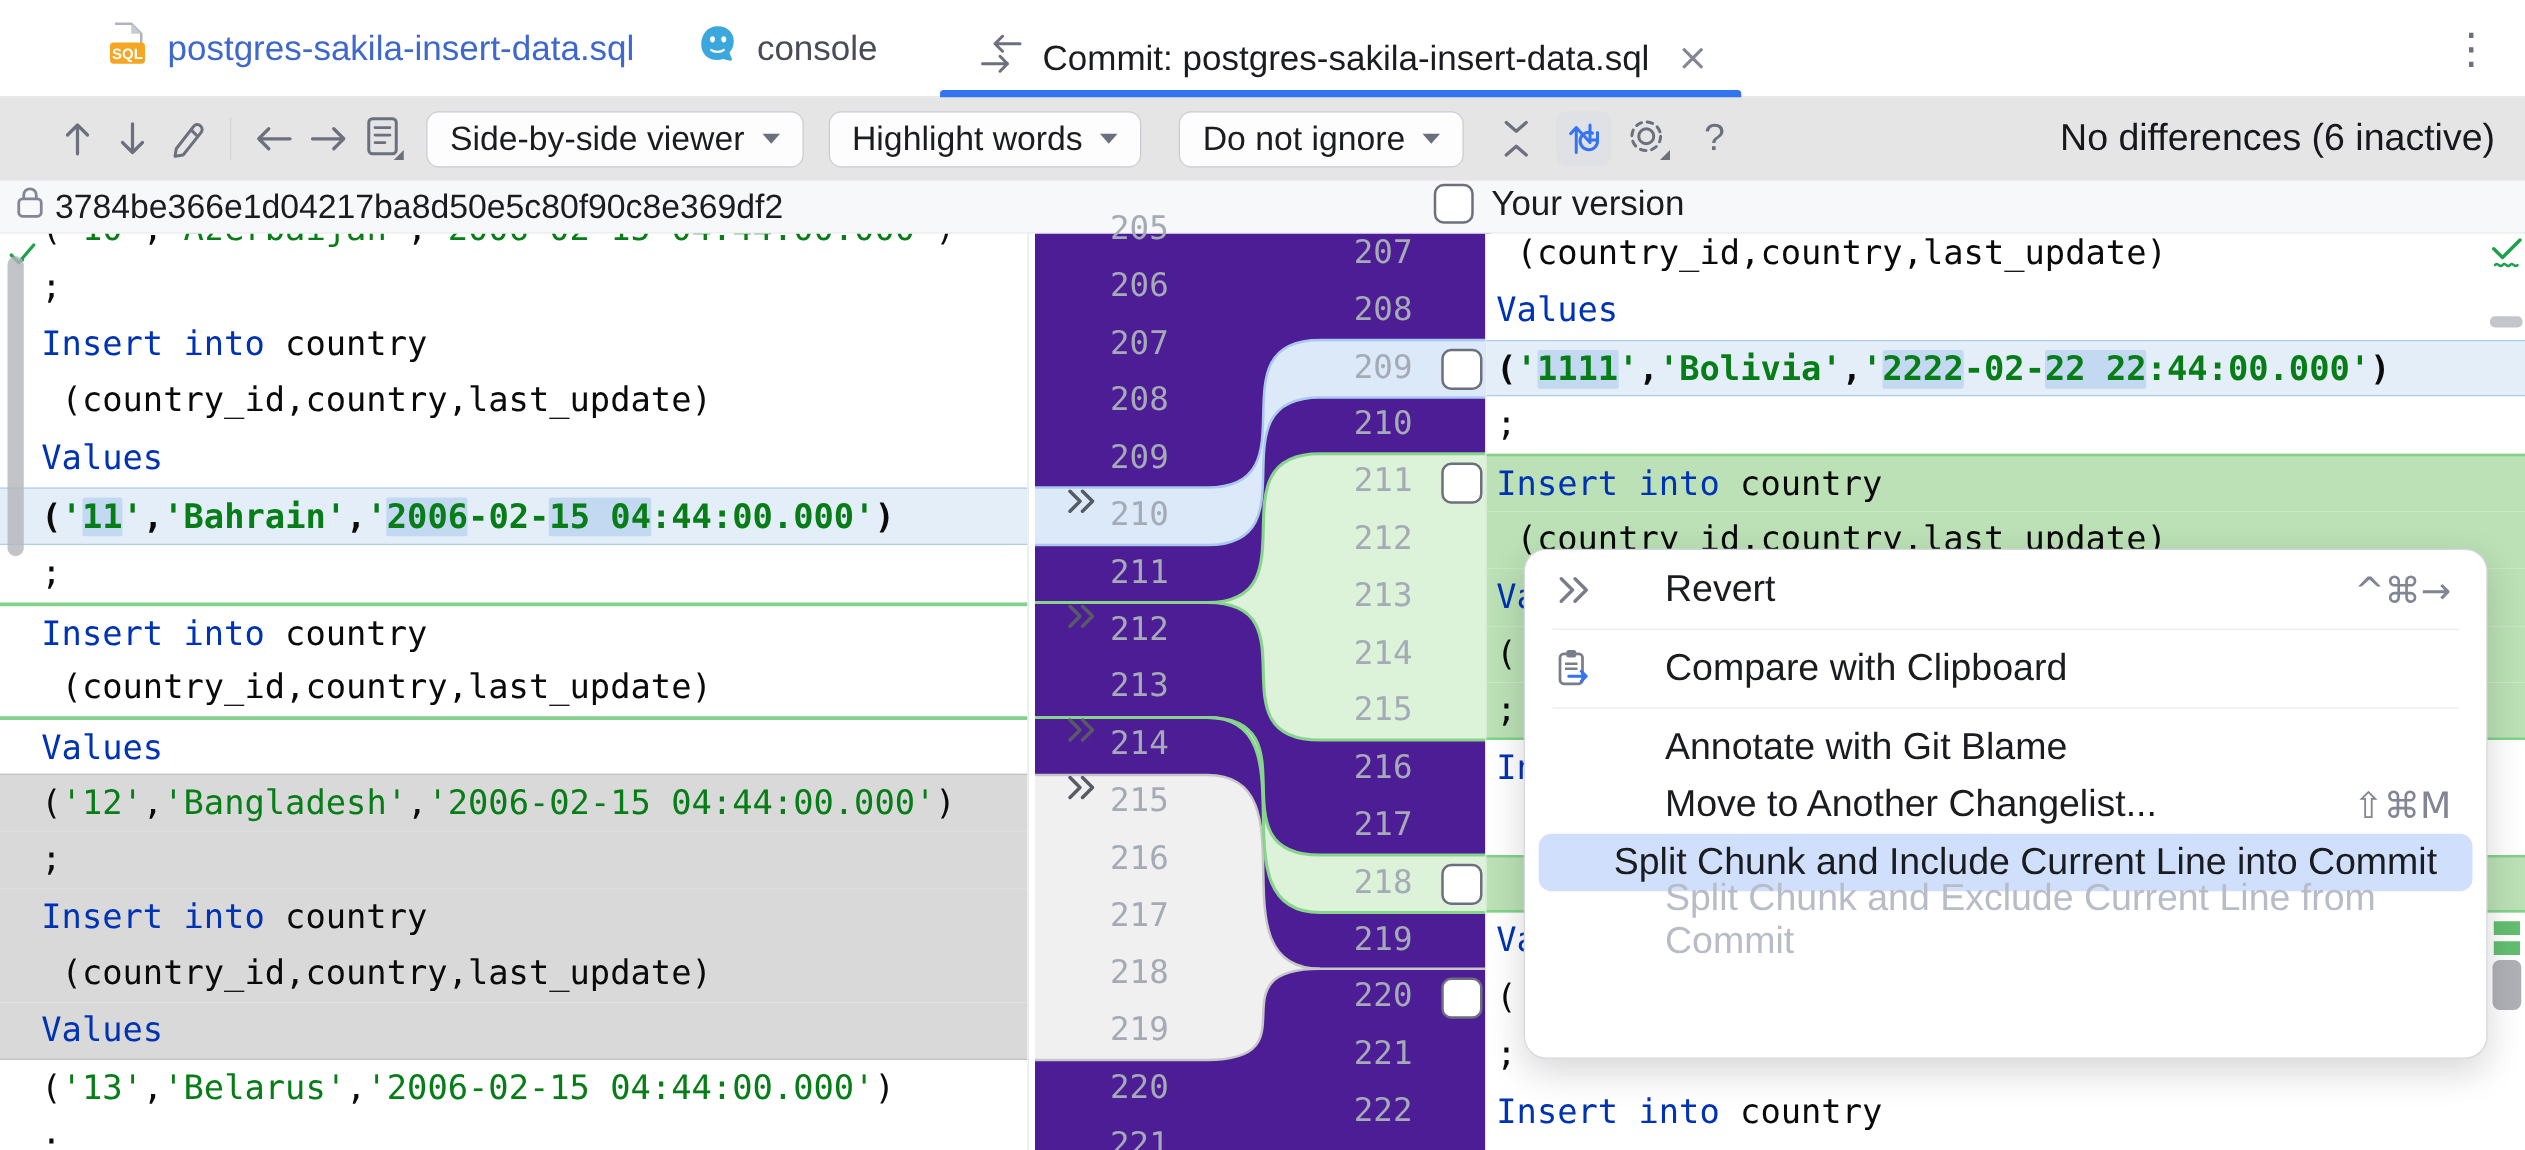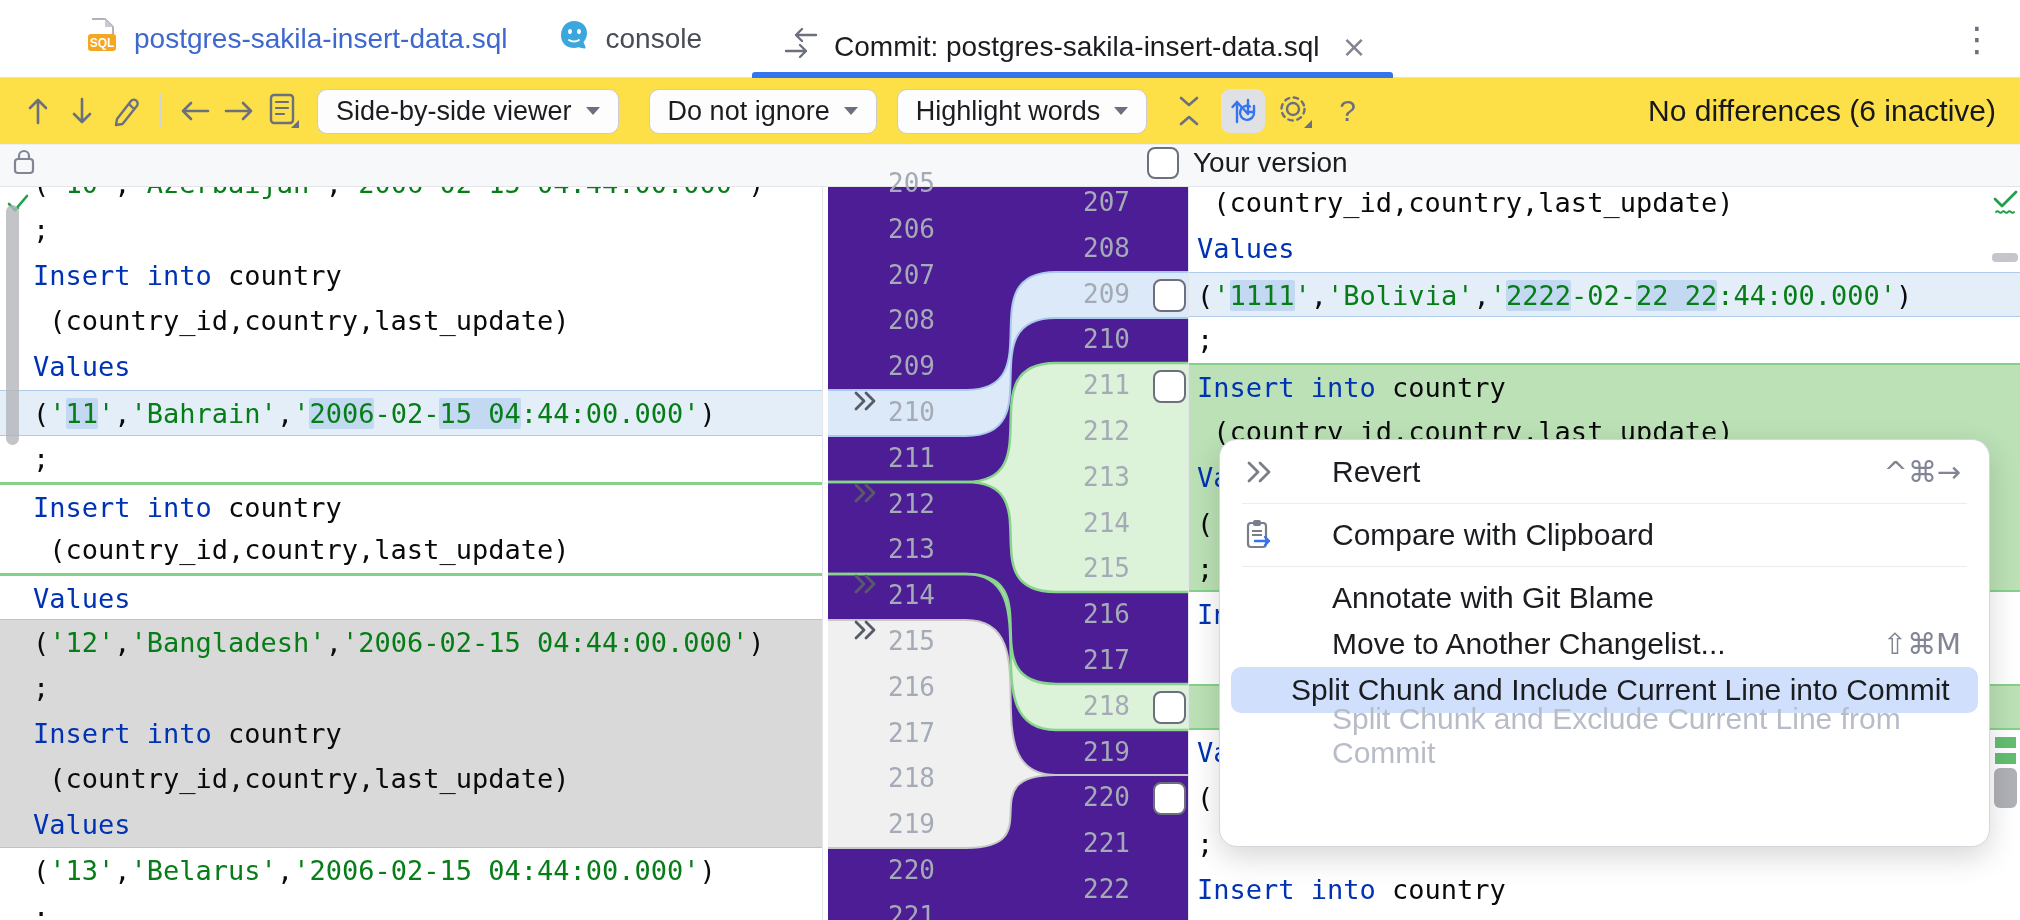--- a/index.html
+++ b/index.html
@@ -17,22 +17,22 @@
   .tab-console { margin-left:28px; padding:0 10px; }
   .tab-file { margin-left:74px; padding:0 10px; color:#3E68CE; }
   .tab-commit { margin-left:40px; padding:16px 26px 0 30px; color:#1A1C20; }
   .tab-commit::after { content:""; position:absolute; left:0; right:0; bottom:-1px; height:6px;
     background:#3574F0; border-radius:3px 3px 0 0; }
   .tab-close { font-size:30px; color:#818594; margin-left:8px; line-height:1; }
   .kebab { position:absolute; right:26px; top:50%; transform:translateY(-50%);
     font-size:34px; color:#6C707E; line-height:1; }
 
   
-  .toolbar { position:relative; height:67px; background:#fde047; display:flex; align-items:center;
-    padding-left:16px; border-bottom:1px solid #EDEEF2; }
+  .toolbar { position:relative; height:67px; background:#e5e5e5; display:flex; align-items:center;
+    padding-left:40px; border-bottom:1px solid #EDEEF2; }
   .tbtn { display:flex; align-items:center; justify-content:center; width:44px; height:44px; }
   .tsep { width:1px; height:34px; background:#D3D5DB; margin:0 12px; }
   .select { display:flex; align-items:center; gap:14px; height:45px; background:#FDFDFE;
     border:1.5px solid #C9CCD6; border-radius:10px; padding:0 18px; font-size:27px; color:#1A1C20; }
   .caret { width:0; height:0; border-left:7px solid transparent; border-right:7px solid transparent;
     border-top:8px solid #6C707E; }
   .sel-viewer { margin-left:12px; }
   .sel-ignore { margin-left:30px; }
   .sel-highlight { margin-left:20px; }
   .ic-collapse { margin-left:20px; }
@@ -57,21 +57,21 @@
   .pane.left { left:0; width:823px; border-right:1px solid #E3E5E8; }
   .pane.right { left:1188px; width:832px; border-left:1px solid #E3E5E8; }
   .crow { position:absolute; left:0; right:0; height:45.8px; }
   .crow pre { font-family:"DejaVu Sans Mono", monospace; font-size:27px; line-height:45.8px;
     white-space:pre; }
   .pane.left .crow pre { padding-left:33px; }
   .pane.right .crow pre { padding-left:8px; }
   .bg-mod { background:#E4EEF9; }
   .bg-add { background:#BCE1B6; }
   .bg-gray { background:#D9D9D9; }
-  .bg-mod.b-top { border-top:1.5px solid #AECBEC; } .bg-mod.b-bot { border-bottom:1.5px solid #AECBEC; }
+  .bg-mod.b-top { border-top:1.5px solid #AECBEC;font-weight:bold; } .bg-mod.b-bot { border-bottom:1.5px solid #AECBEC; }
   .bg-add.b-top { border-top:2px solid #83D18B; }  .bg-add.b-bot { border-bottom:2px solid #83D18B; }
   .bg-gray.b-top { border-top:1px solid #C2C2C2; } .bg-gray.b-bot { border-bottom:1px solid #C2C2C2; }
   .sep-top { border-top:3px solid #83D18B; }
   .t-p { color:#0A0A0A; } .t-k { color:#0033B3; } .t-s { color:#067D17; }
   .hl { background:#C3D9F2; border-radius:2px; }
 
   
   .gutter { position:absolute; left:828px; top:0; width:365px; height:733px; background:#4c1d95; }
   .gutter svg { position:absolute; left:0; top:0; }
   .gnum { position:absolute; font-family:"DejaVu Sans Mono", monospace; font-size:26px;
@@ -179,26 +179,26 @@
           <g stroke="#6C707E" stroke-width="2.2" stroke-linecap="round">
             <path d="M13 11h12M13 17h12M13 23h8"></path>
           </g>
           <path d="M36 37h-8l8-8z" fill="#6C707E"></path>
         </svg>
     </span>
     <div class="select sel-viewer">
       <span>Side-by-side viewer</span>
       <span class="caret"></span>
     </div>
+    <div class="select sel-highlight">
+      <span>Highlight words</span>
+      <span class="caret"></span>
+    </div>
     <div class="select sel-ignore">
       <span>Do not ignore</span>
-      <span class="caret"></span>
-    </div>
-    <div class="select sel-highlight">
-      <span>Highlight words</span>
       <span class="caret"></span>
     </div>
     <span class="tbtn ic-collapse">
       <svg width="36" height="38" viewBox="0 0 36 38" fill="none" stroke="#6C707E" stroke-width="2.6" stroke-linecap="round" stroke-linejoin="round">
           <path d="M10 6l8 7 8-7M10 32l8-7 8 7"></path>
         </svg>
     </span>
     <span class="sync">
       <svg width="32" height="32" viewBox="0 0 32 32" fill="none" stroke="#3574F0" stroke-width="2.4" stroke-linecap="round" stroke-linejoin="round">
           <path d="M10 27V7M10 7L5.5 12M10 7l4.5 5"></path>
@@ -220,20 +220,21 @@
   </div>
 
   <div class="subheader">
     <div class="hash">
       <span>
         <svg width="24" height="28" viewBox="0 0 24 28">
             <rect x="3" y="11" width="18" height="14" rx="3" fill="none" stroke="#818594" stroke-width="2.2"></rect>
             <path d="M7 11V8a5 5 0 0 1 10 0v3" fill="none" stroke="#818594" stroke-width="2.2"></path>
           </svg>
       </span>
+      <span>3784be366e1d04217ba8d50e5c80f90c8e369df2</span>
     </div>
     <div class="yourver">
       <span class="cbx"></span>
       <span>Your version</span>
     </div>
   </div>
 
   <div class="editor">
     <div class="pane left" id="leftPane">
         <div class="crow" style="top: -26px;">

